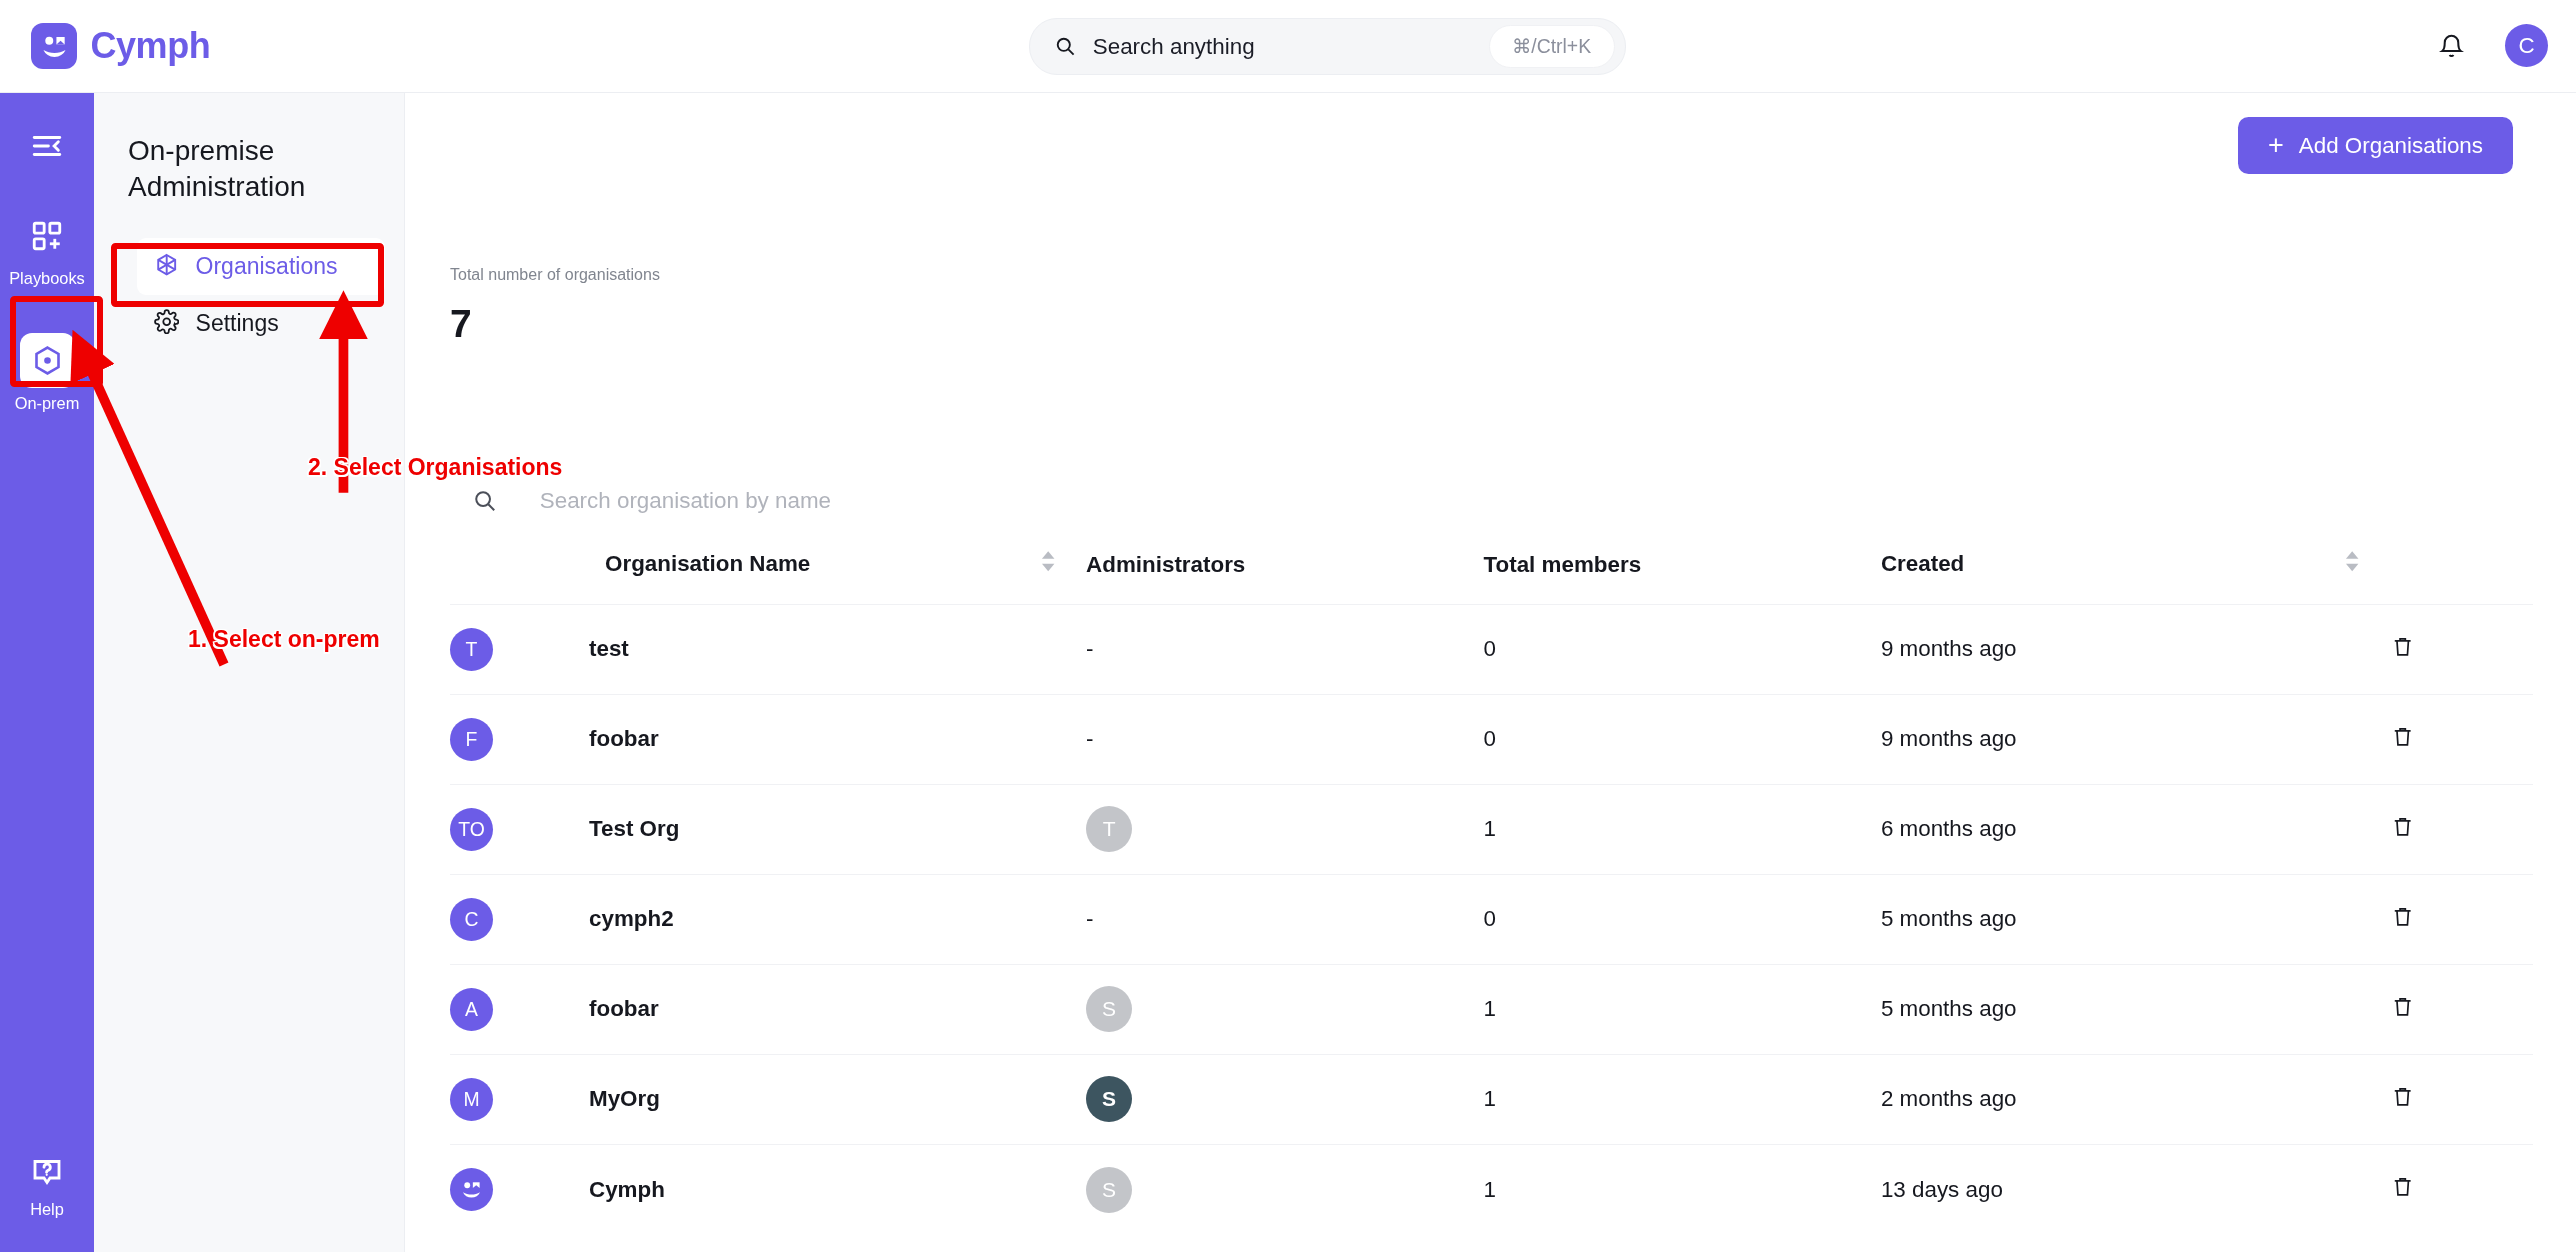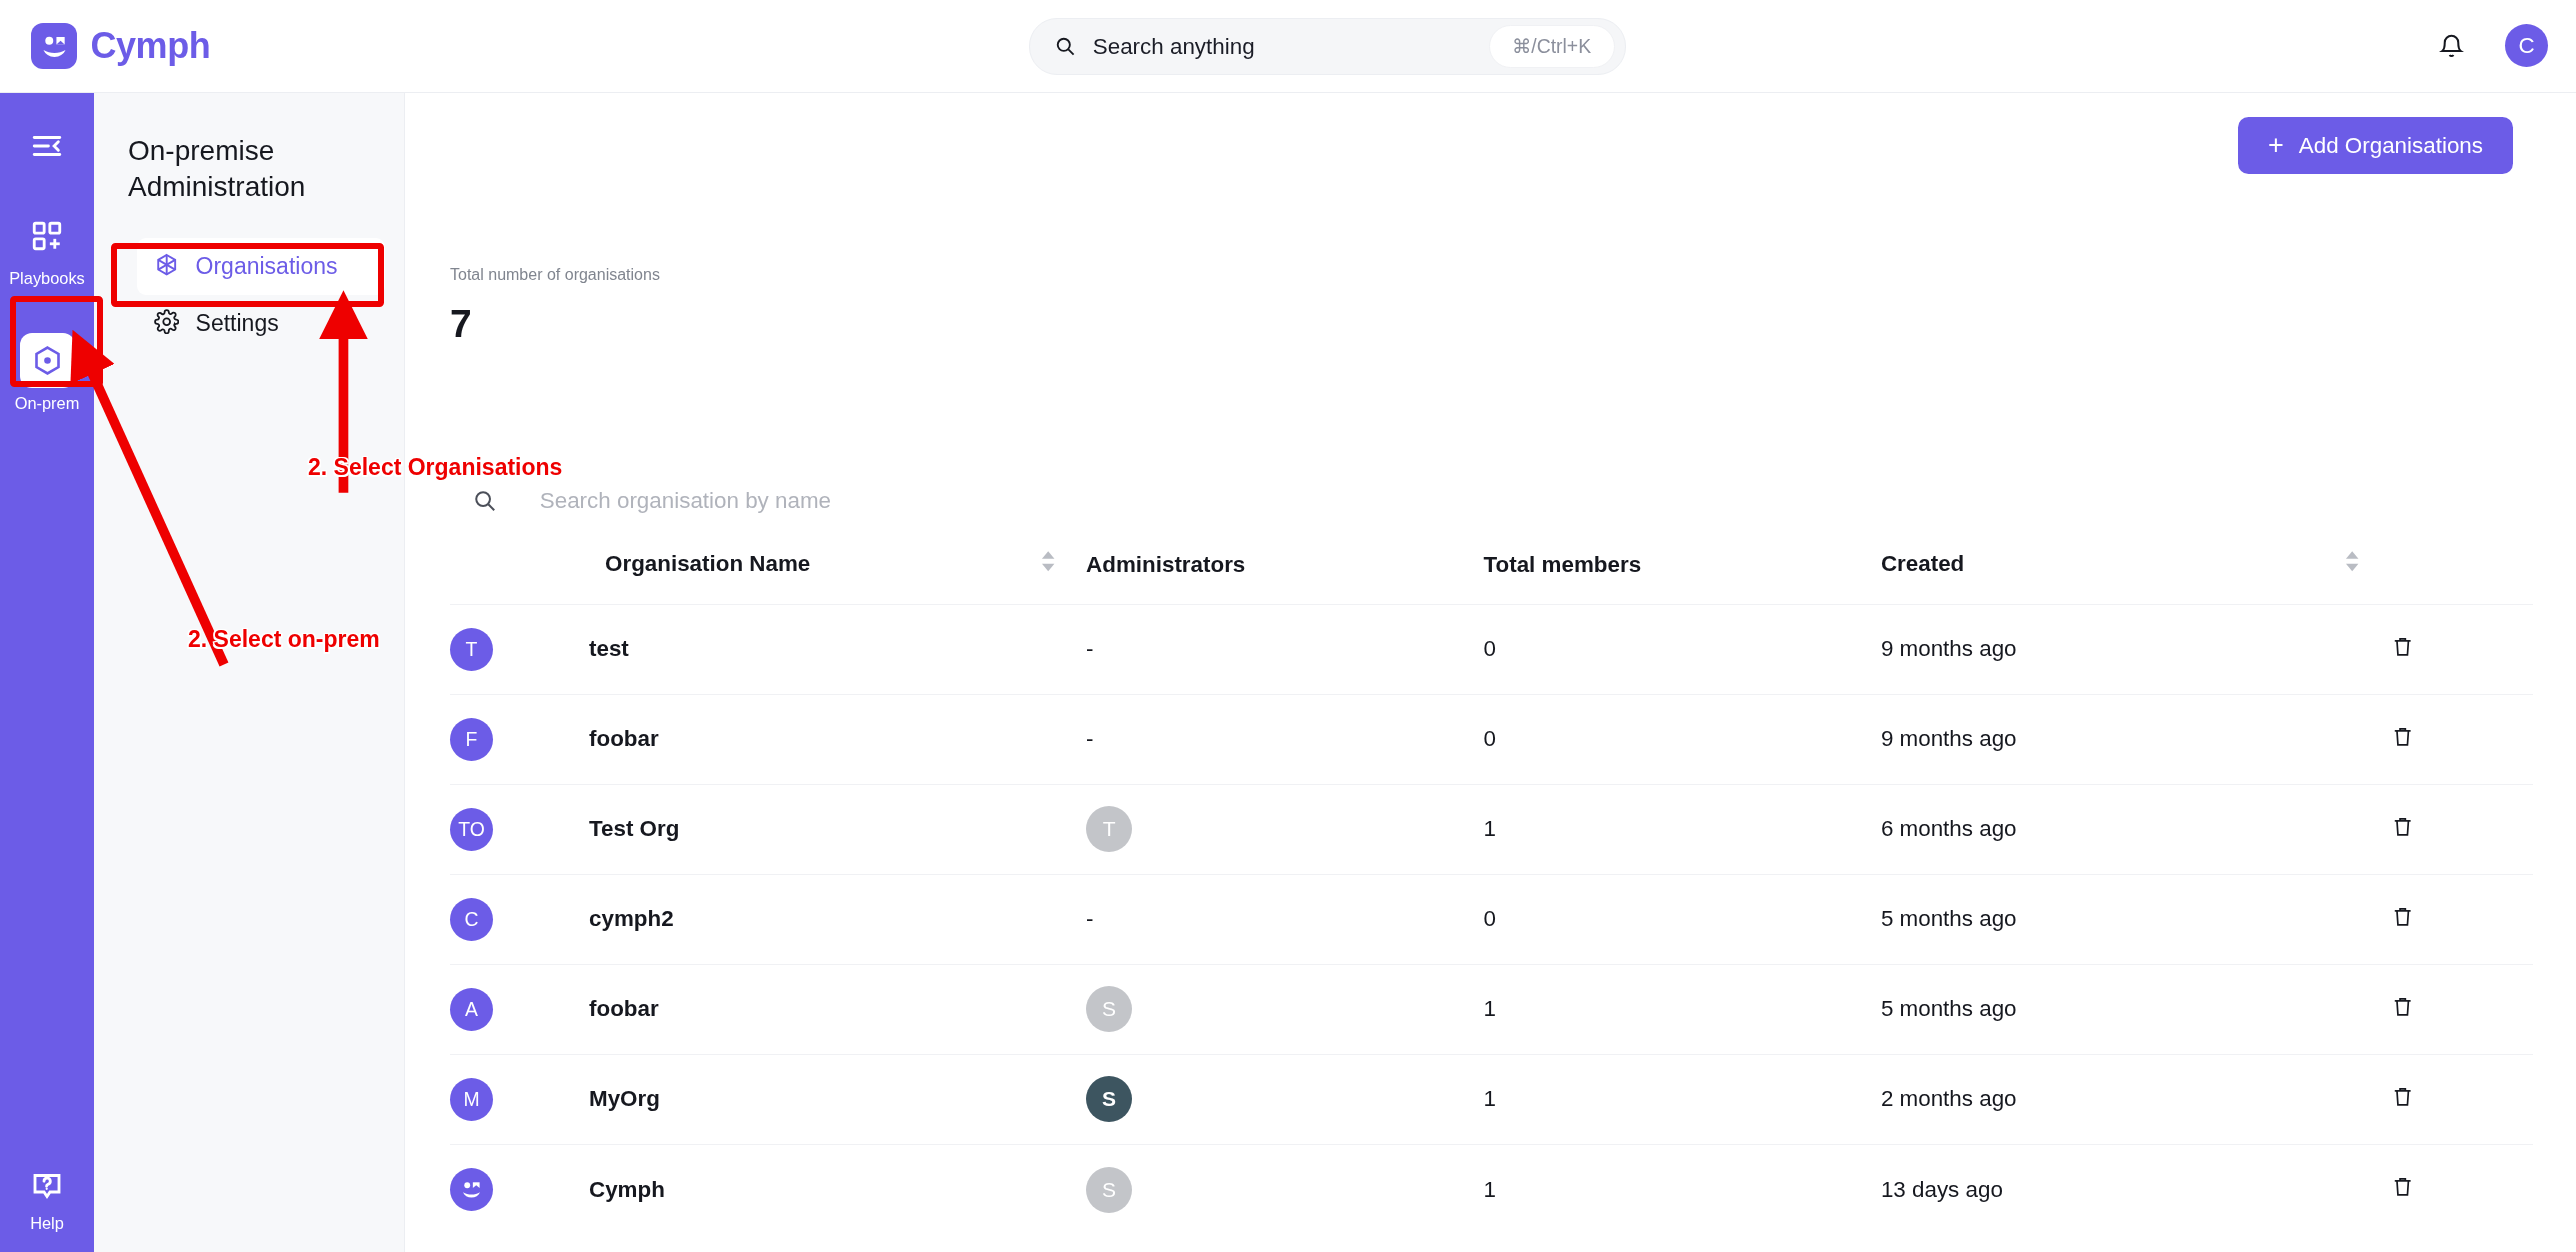--- a/index.html
+++ b/index.html
@@ -53,21 +53,21 @@
   .rail-item {
     margin-top: 45px; display: flex; flex-direction: column; align-items: center;
     width: 82px; cursor: pointer;
   }
   .rail-icon-box {
     width: 55px; height: 55px; border-radius: 12px;
     display: flex; align-items: center; justify-content: center;
   }
   .rail-item.active .rail-icon-box { background: #ffffff; }
   .rail-label { font-size: 16.4px; color: #ffffff; margin-top: 6px; }
-  .rail-bottom { margin-top: auto; margin-bottom: 20px; display: flex; flex-direction: column; align-items: center; cursor: pointer; }
+  .rail-bottom { margin-top: auto; margin-bottom: 34px; display: flex; flex-direction: column; align-items: center; cursor: pointer; }
   .rail-bottom .rail-label { margin-top: 7.5px; }
 
   
   .subnav {
     position: absolute; left: 94px; top: 93px; width: 311px; height: 1160px;
     background: #f7f8fa; border-right: 0.7px solid #eceef2;
   }
   .subnav-title {
     margin: 40px 0 0 34px; width: 224px;
     font-size: 28px; font-weight: 500; color: #16181f; line-height: 1.28;
@@ -449,18 +449,18 @@
         <polygon points="0,0 5,2.5 0,5" fill="#ee0000"></polygon>
       </marker>
     </defs>
     <line x1="300" y1="890" x2="110" y2="470" stroke="#ee0000" stroke-width="13" marker-end="url(#arrowhead)"></line>
     <line x1="460" y1="660" x2="460" y2="420" stroke="#ee0000" stroke-width="13" marker-end="url(#arrowhead)"></line>
   </svg>
 
   <div class="anno">
     <div class="anno-box" id="box-onprem"></div>
     <div class="anno-box" id="box-orgs"></div>
-    <div class="anno-label" id="lbl-1">2. Select on-prem</div>
+    <div class="anno-label" id="lbl-1">1. Select on-prem</div>
     <div class="anno-label" id="lbl-2">2. Select Organisations</div>
   </div>
 
 </div>
 
 
 </body></html>

